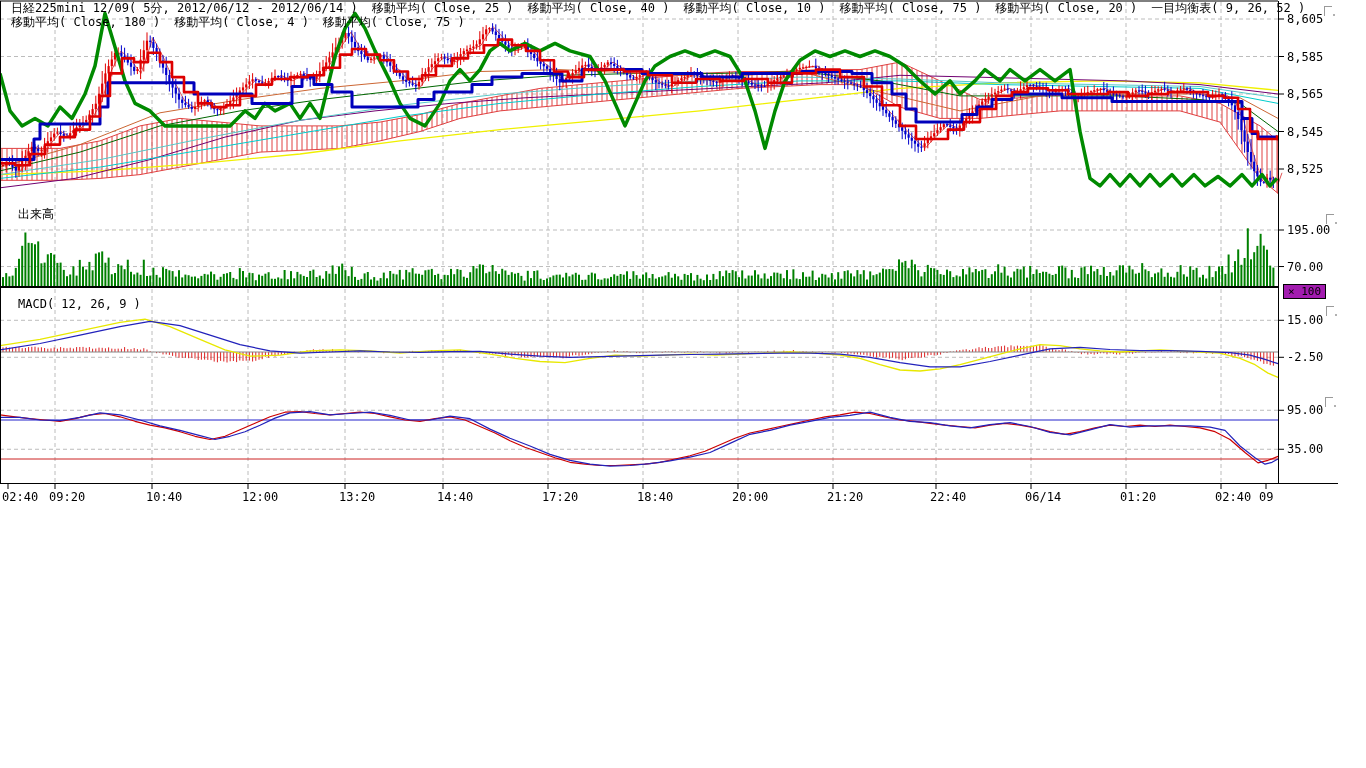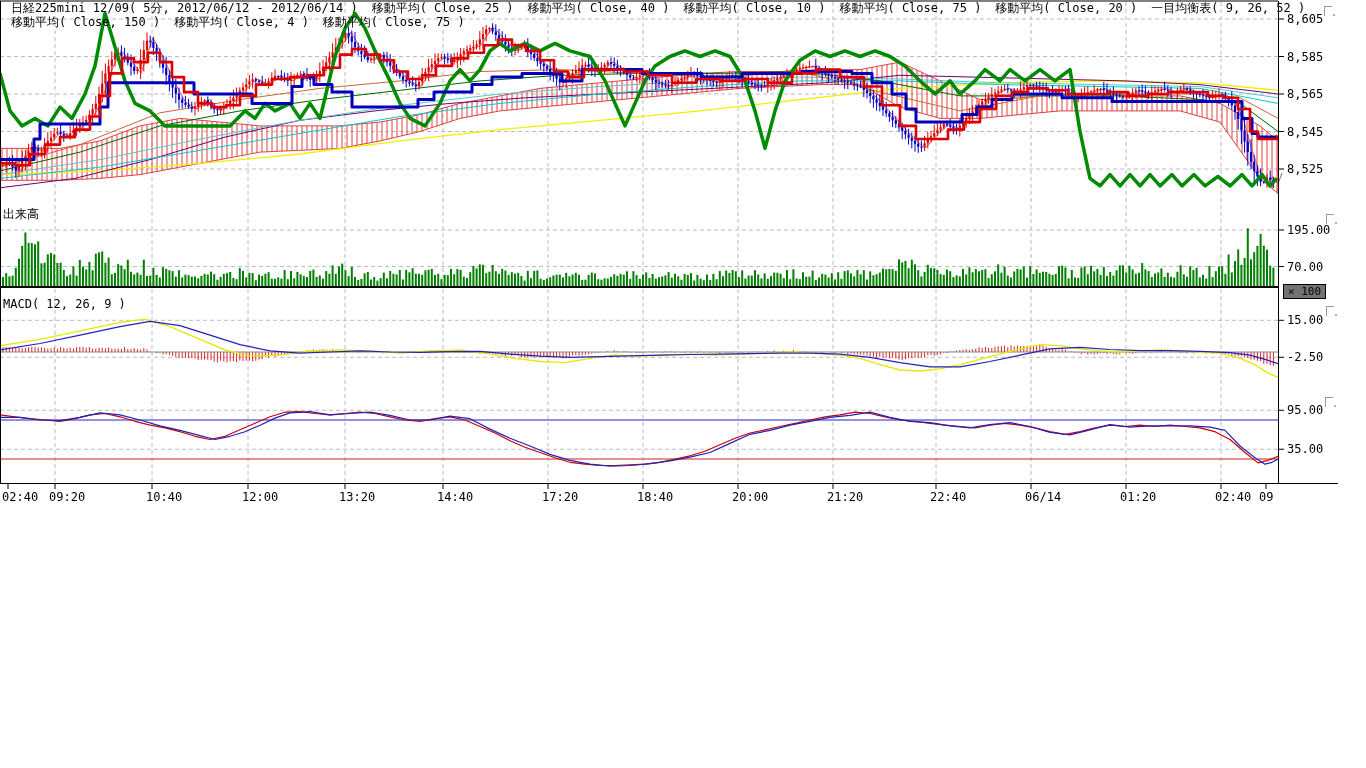--- a/index.html
+++ b/index.html
@@ -3,22 +3,22 @@
 <meta charset="utf-8">
 <style>
   html,body{margin:0;padding:0;background:#ffffff;}
   .screen{position:relative;width:1366px;height:768px;background:#ffffff;overflow:hidden;
           font-family:"DejaVu Sans Mono","Liberation Mono",monospace;}
   #chart-svg{position:absolute;left:0;top:0;}
   .hdr{position:absolute;left:11px;white-space:nowrap;font-size:12px;color:#000;z-index:5;letter-spacing:0;}
   .hdr span{margin-right:14px;}
   .r1{top:0px;}
   .r2{top:14px;}
-  .pane-label{position:absolute;left:3px;font-size:12px;color:#000;z-index:5;white-space:nowrap;}
-  .badge{position:absolute;left:1283px;top:284px;border:1px solid #000;background:#737373;
+  .pane-label{position:absolute;left:18px;font-size:12px;color:#000;z-index:5;white-space:nowrap;}
+  .badge{position:absolute;left:1283px;top:284px;border:1px solid #000;background:#a21caf;
          font-size:11px;line-height:13px;padding:0 4px;z-index:6;}
   .handle{position:absolute;width:7px;height:9px;border-top:1px solid #9a9a9a;border-left:1px solid #9a9a9a;z-index:6;}
   .handle:after{content:"";position:absolute;right:-3px;bottom:0;width:2px;height:2px;background:#b0b0b0;}
 </style>
 </head>
 <body>
 
 <div class="screen">
   <svg id="chart-svg" width="1366" height="515">
       <defs>
@@ -1742,21 +1742,21 @@
         <text x="1215" y="501" font-size="12" font-family="DejaVu Sans Mono, Liberation Mono, monospace" fill="#000">02:40</text>
         <line x1="1266" y1="483" x2="1266" y2="489" stroke="#000" stroke-width="1"></line>
         <text x="1259" y="501" font-size="12" font-family="DejaVu Sans Mono, Liberation Mono, monospace" fill="#000">09</text>
       </g>
     </svg>
 
   <div class="hdr r1">
     <span>日経225mini 12/09( 5分, 2012/06/12 - 2012/06/14 )</span><span>移動平均( Close, 25 )</span><span>移動平均( Close, 40 )</span><span>移動平均( Close, 10 )</span><span>移動平均( Close, 75 )</span><span>移動平均( Close, 20 )</span><span>一目均衡表( 9, 26, 52 )</span>
   </div>
   <div class="hdr r2">
-    <span>移動平均( Close, 150 )</span><span>移動平均( Close, 4 )</span><span>移動平均( Close, 75 )</span>
+    <span>移動平均( Close, 180 )</span><span>移動平均( Close, 4 )</span><span>移動平均( Close, 75 )</span>
   </div>
 
   <div class="pane-label" style="top:206px;">出来高</div>
   <div class="pane-label" style="top:297px;">MACD( 12, 26, 9 )</div>
 
   <div class="badge">× 100</div>
 
   <div class="handle" style="left:1324px;top:6px;"></div>
   <div class="handle" style="left:1326px;top:214px;"></div>
   <div class="handle" style="left:1326px;top:306px;"></div>

